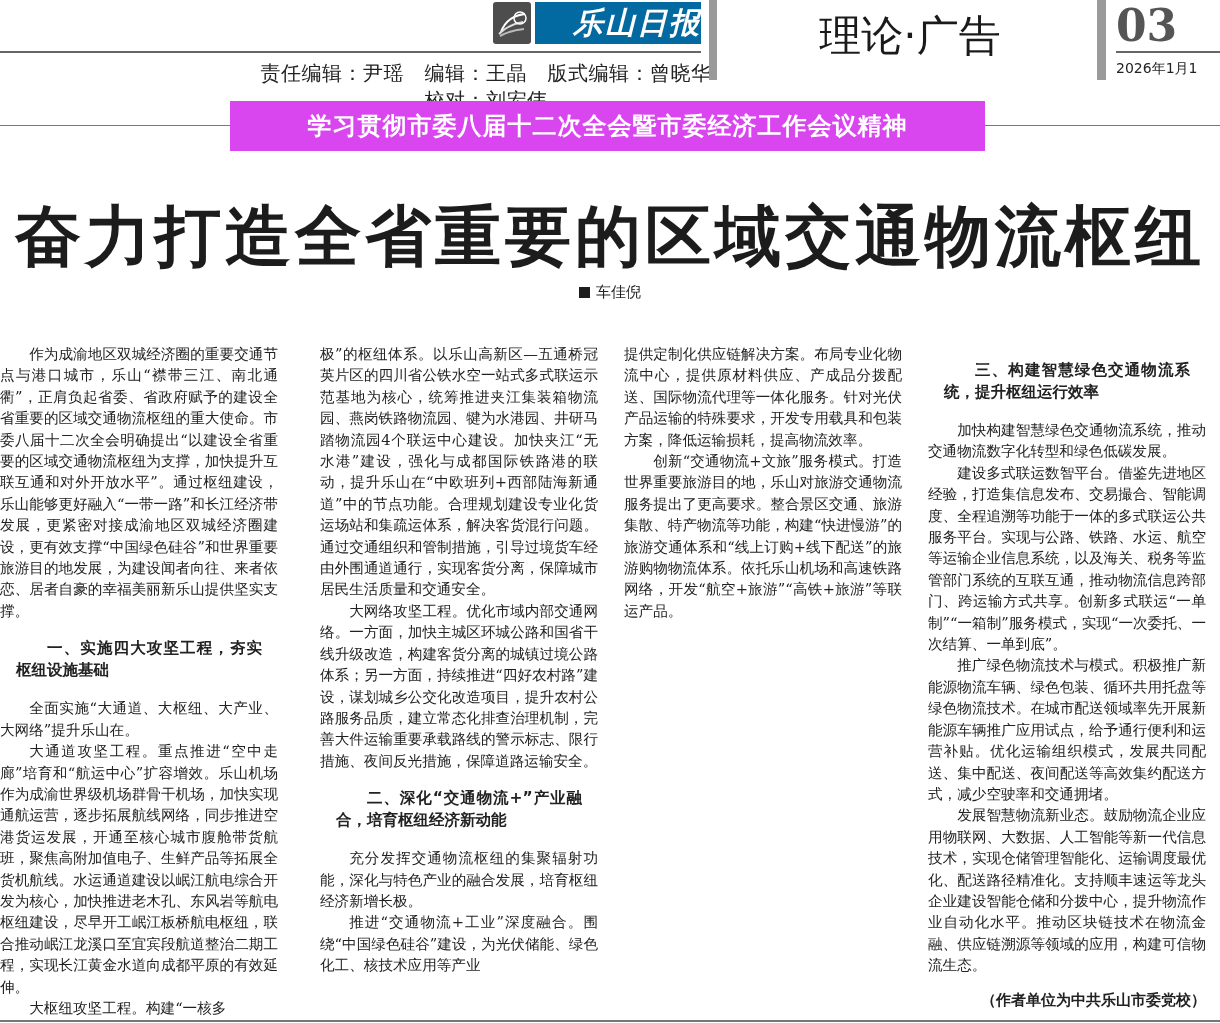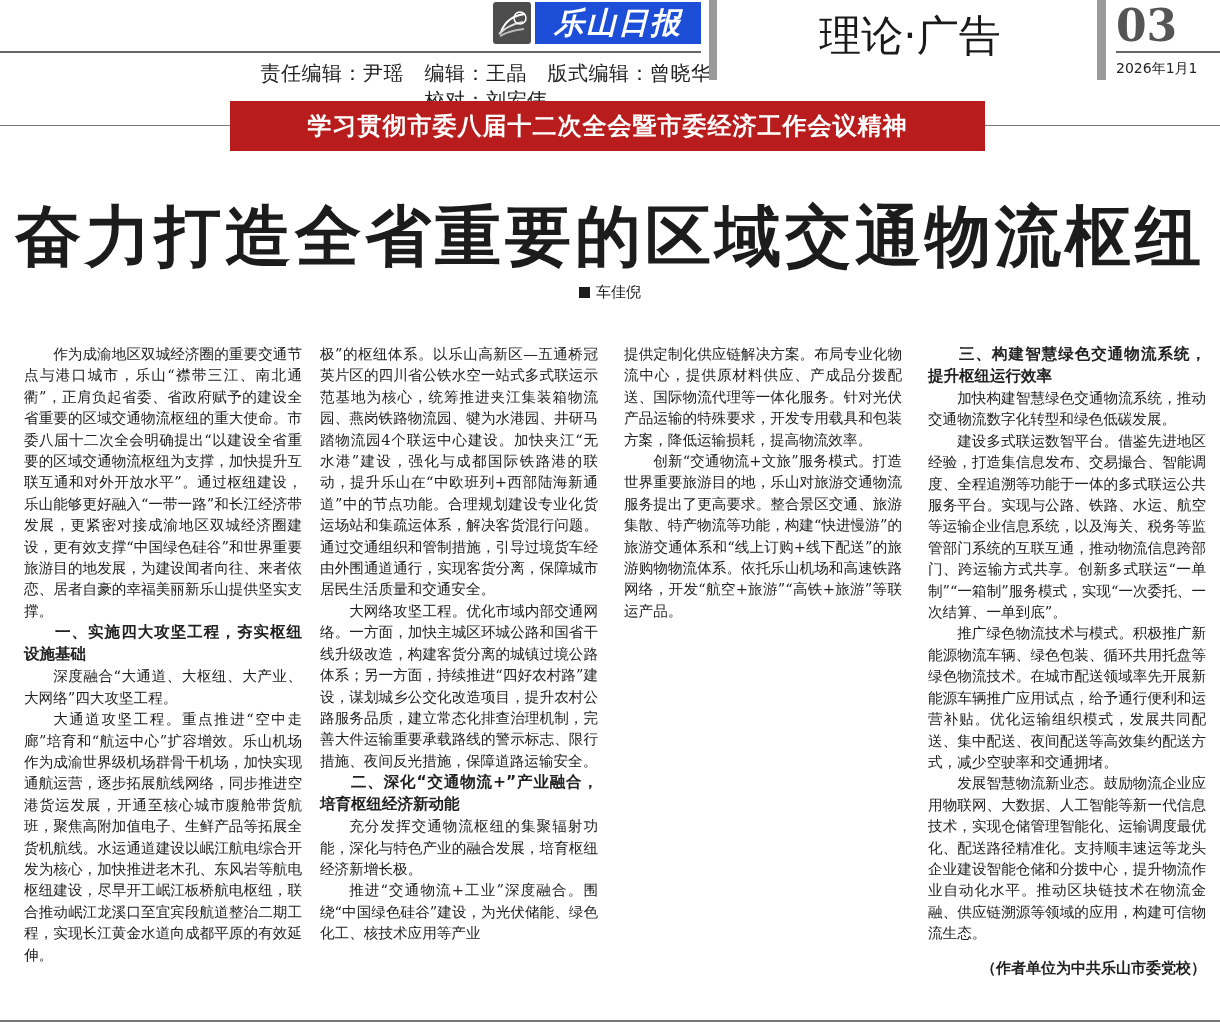--- a/index.html
+++ b/index.html
@@ -9,22 +9,22 @@
     font-family:"DejaVu Serif","Liberation Serif",serif;
   }
   .abs { position:absolute; }
   
   .logo-icon {
     left:493px; top:2px; width:38px; height:42px; background:#4d4d4d;
     border-radius:3px;
   }
   .logo-icon svg { width:38px; height:42px; }
   .logo-text {
-    left:535px; top:2px; width:166px; height:42px; background:#1d4ed8;
-    color:#ffffff; font-size:30px; line-height:42px; text-align:center;
+    left:535px; top:2px; width:166px; height:42px; background:#0369a1;
+    color:#ffffff; font-size:30px; line-height:42px; text-align:right;
     font-weight:bold; letter-spacing:2px; font-style:italic;
   }
   .hdr-rule { left:0; top:51px; width:701px; height:2px; background:#666; }
   .staff {
     left:256px; top:60px; width:460px; font-size:20px; text-align:center;
     font-family:"DejaVu Sans","Liberation Sans",sans-serif; color:#222;
     letter-spacing:0.5px;
   }
   .v-bar1 { left:709px; top:0; width:8px; height:80px; background:#9a9a9a; }
   .section-title {
@@ -39,47 +39,47 @@
   }
   .date-rule { left:1116px; top:51px; width:104px; height:2px; background:#666; }
   .date {
     left:1116px; top:60px; font-size:14px;
     font-family:"DejaVu Sans","Liberation Sans",sans-serif; color:#222;
     white-space:nowrap;
   }
   
   .banner-rule { left:0; top:125px; width:1220px; height:1px; background:#777; }
   .banner {
-    left:230px; top:101px; width:755px; height:50px; background:#b91c1c;
+    left:230px; top:101px; width:755px; height:50px; background:#d946ef;
     color:#ffffff; font-size:24px; font-weight:bold; text-align:center;
     line-height:50px; letter-spacing:1px;
   }
   
   .headline {
     left:0; top:196px; width:1220px; text-align:center; font-size:66px;
     font-weight:bold; line-height:80px; letter-spacing:4px; color:#1c1c1c;
   }
   .byline {
     left:0; top:283px; width:1220px; text-align:center; font-size:15px;
     font-family:"DejaVu Sans","Liberation Sans",sans-serif; color:#222;
   }
   .byline .sq { display:inline-block; width:11px; height:11px; background:#1c1c1c; margin-right:6px; vertical-align:-1px; }
   
   .col {
     top:343px; width:278px; font-size:14.6px; line-height:21.4px;
     text-align:justify; color:#222;
   }
-  .col1 { left:24px; }
+  .col1 { left:0; }
   .col2 { left:320px; }
   .col3 { left:624px; }
   .col4 { left:928px; }
   .col p { margin:0; text-indent:2em; }
   .col p.cont { text-indent:0; }
   .col h3 {
-    margin:0; font-size:15.5px; line-height:22px; font-weight:bold;
+    margin:16px; font-size:15.5px; line-height:22px; font-weight:bold;
     text-indent:2em; font-family:"DejaVu Sans","Liberation Sans",sans-serif;
   }
   .col .sig {
     text-align:right; font-weight:bold; font-size:15px; margin-top:14px;
     font-family:"DejaVu Sans","Liberation Sans",sans-serif; text-indent:0;
   }
   .bottom-rule { left:0; top:1020px; width:1220px; height:2px; background:#777; }
 </style>
 </head>
 <body>
@@ -106,22 +106,23 @@
 <div class="abs banner">学习贯彻市委八届十二次全会暨市委经济工作会议精神</div>
 
 <div class="abs headline">奋力打造全省重要的区域交通物流枢纽</div>
 <div class="abs byline">
   <span class="sq"></span><span>车佳倪</span>
 </div>
 
 <div class="abs col col1">
     <p>作为成渝地区双城经济圈的重要交通节点与港口城市，乐山“襟带三江、南北通衢”，正肩负起省委、省政府赋予的建设全省重要的区域交通物流枢纽的重大使命。市委八届十二次全会明确提出“以建设全省重要的区域交通物流枢纽为支撑，加快提升互联互通和对外开放水平”。通过枢纽建设，乐山能够更好融入“一带一路”和长江经济带发展，更紧密对接成渝地区双城经济圈建设，更有效支撑“中国绿色硅谷”和世界重要旅游目的地发展，为建设闻者向往、来者依恋、居者自豪的幸福美丽新乐山提供坚实支撑。</p>
     <h3>一、实施四大攻坚工程，夯实枢纽设施基础</h3>
-    <p>深度融合“大通道、大枢纽、大产业、大网络”四大攻坚工程。</p>
+    <p>全面实施“大通道、大枢纽、大产业、大网络”提升乐山在。</p>
     <p>大通道攻坚工程。重点推进“空中走廊”培育和“航运中心”扩容增效。乐山机场作为成渝世界级机场群骨干机场，加快实现通航运营，逐步拓展航线网络，同步推进空港货运发展，开通至核心城市腹舱带货航班，聚焦高附加值电子、生鲜产品等拓展全货机航线。水运通道建设以岷江航电综合开发为核心，加快推进老木孔、东风岩等航电枢纽建设，尽早开工岷江板桥航电枢纽，联合推动岷江龙溪口至宜宾段航道整治二期工程，实现长江黄金水道向成都平原的有效延伸。</p>
+    <p>大枢纽攻坚工程。构建“一核多</p>
   </div>
 <div class="abs col col2">
     <p class="cont">极”的枢纽体系。以乐山高新区—五通桥冠英片区的四川省公铁水空一站式多式联运示范基地为核心，统筹推进夹江集装箱物流园、燕岗铁路物流园、犍为水港园、井研马踏物流园4个联运中心建设。加快夹江“无水港”建设，强化与成都国际铁路港的联动，提升乐山在“中欧班列+西部陆海新通道”中的节点功能。合理规划建设专业化货运场站和集疏运体系，解决客货混行问题。通过交通组织和管制措施，引导过境货车经由外围通道通行，实现客货分离，保障城市居民生活质量和交通安全。</p>
     <p>大网络攻坚工程。优化市域内部交通网络。一方面，加快主城区环城公路和国省干线升级改造，构建客货分离的城镇过境公路体系；另一方面，持续推进“四好农村路”建设，谋划城乡公交化改造项目，提升农村公路服务品质，建立常态化排查治理机制，完善大件运输重要承载路线的警示标志、限行措施、夜间反光措施，保障道路运输安全。</p>
     <h3>二、深化“交通物流+”产业融合，培育枢纽经济新动能</h3>
     <p>充分发挥交通物流枢纽的集聚辐射功能，深化与特色产业的融合发展，培育枢纽经济新增长极。</p>
     <p>推进“交通物流+工业”深度融合。围绕“中国绿色硅谷”建设，为光伏储能、绿色化工、核技术应用等产业</p>
   </div>
 <div class="abs col col3">
     <p class="cont">提供定制化供应链解决方案。布局专业化物流中心，提供原材料供应、产成品分拨配送、国际物流代理等一体化服务。针对光伏产品运输的特殊要求，开发专用载具和包装方案，降低运输损耗，提高物流效率。</p>

